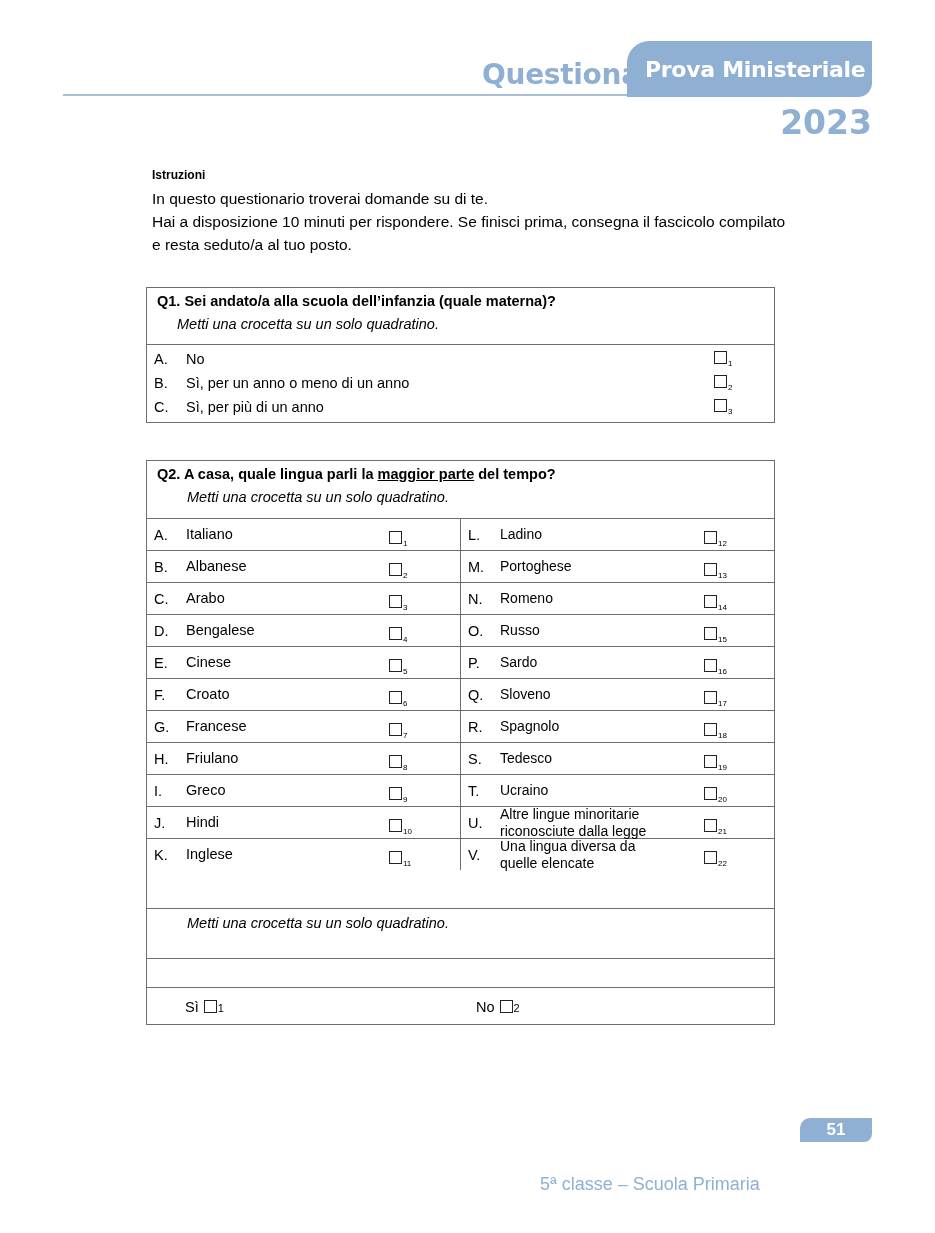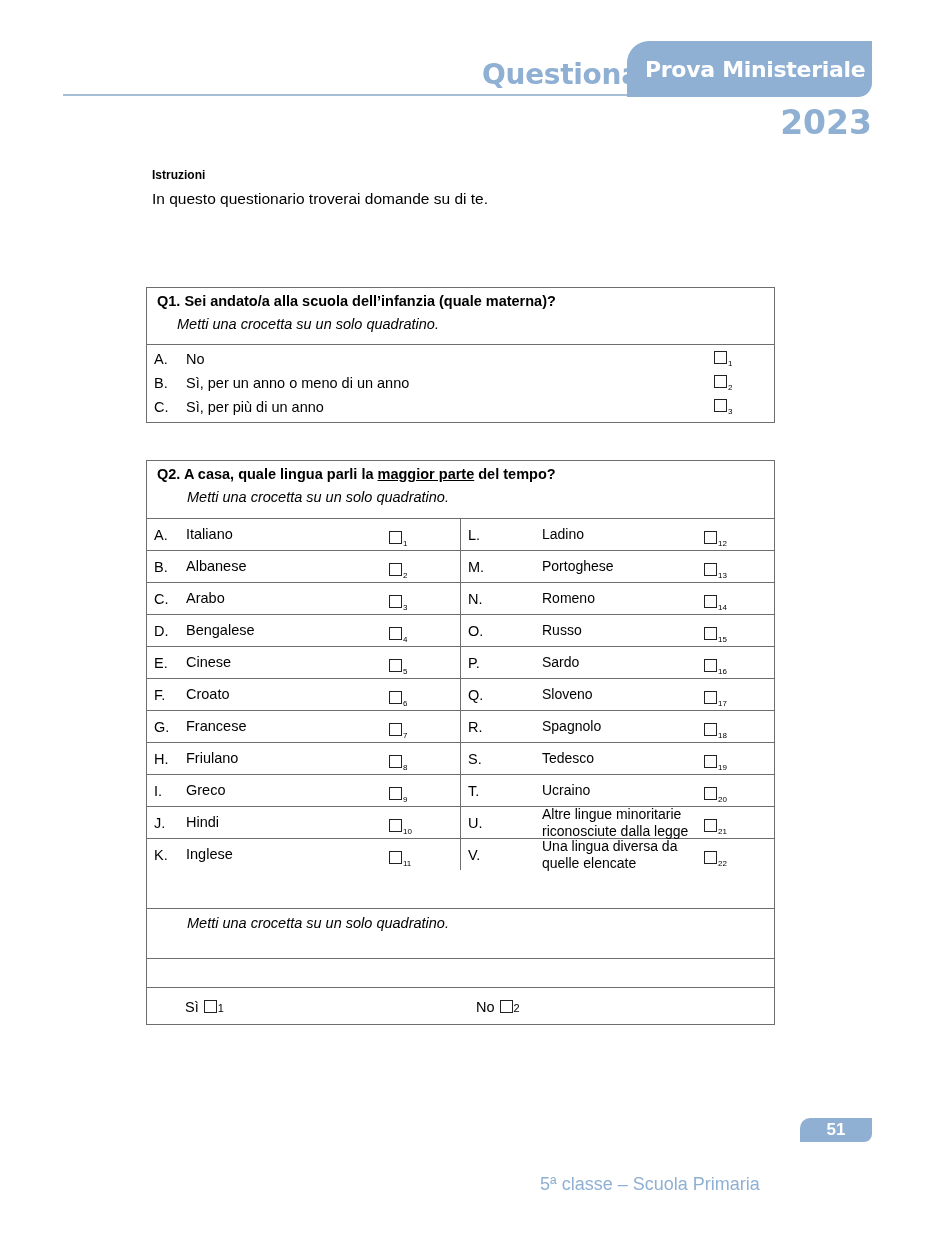--- a/index.html
+++ b/index.html
@@ -36,21 +36,21 @@
   .sub { font-size: 8px; vertical-align: -3px; margin-left: 1px; }
 
   .grid { display: grid; grid-template-columns: 314px 314px; }
   .cell { display: flex; align-items: center; height: 31px; border-bottom: 1px solid #6e6e6e; font-size: 14.5px; }
   .cell.left { border-right: 1px solid #6e6e6e; }
   .cell.last { border-bottom: none; }
   .cell .let { width: 32px; padding-left: 7px; }
   .cell .txt { flex: 1; line-height: 17px; }
   .cell .box { width: 71px; padding-top: 8px; }
   .cell.right .let { padding-left: 7px; }
-  .cell.right .txt { font-size: 14px; margin-left: 42px; }
+  .cell.right .txt { font-size: 14px; }
 
   .q3row { display: flex; height: 37px; align-items: center; font-size: 14.5px; }
   .q3row .opt1 { padding-left: 38px; width: 291px; }
   .q3row .cb2 { display: inline-block; width: 11px; height: 11px; border: 1px solid #222; vertical-align: -1px; margin-left: 5px; }
   .q3row .s { font-size: 11px; margin-left: 1px; }
 
   .footer-text { position: absolute; left: 516px; top: 1174px; font-size: 18px; color: #8fb0d3;
                  font-family: "Liberation Sans", sans-serif; margin-left: 24px; }
   .footer-page { position: absolute; left: 800px; top: 1118px; width: 72px; height: 24px; background: #8fb0d3;
                  border-top-left-radius: 10px; border-bottom-right-radius: 8px; color: #fff; font-weight: bold;
@@ -62,20 +62,21 @@
 <div class="hdr-line"></div>
 <div class="hdr-q">Questionario</div>
 <div class="hdr-tab">
   <span>Prova Ministeriale</span>
 </div>
 <div class="hdr-year">2023</div>
 
 <div class="instr">
   <div class="title">Istruzioni</div>
   <div>In questo questionario troverai domande su di te.</div>
+  <div>Hai a disposizione 10 minuti per rispondere. Se finisci prima, consegna il fascicolo compilato e resta seduto/a al tuo posto.</div>
 </div>
 
 <div class="qbox" style="top:287px; height:136px;">
   <div class="qhead" style="height:50px;">
     <div class="qt">
       <span>Q1.</span>
       <span>Sei andato/a alla scuola dell’infanzia (quale materna)?</span>
     </div>
     <div class="qi" style="padding-left:20px;">Metti una crocetta su un solo quadratino.</div>
   </div>

